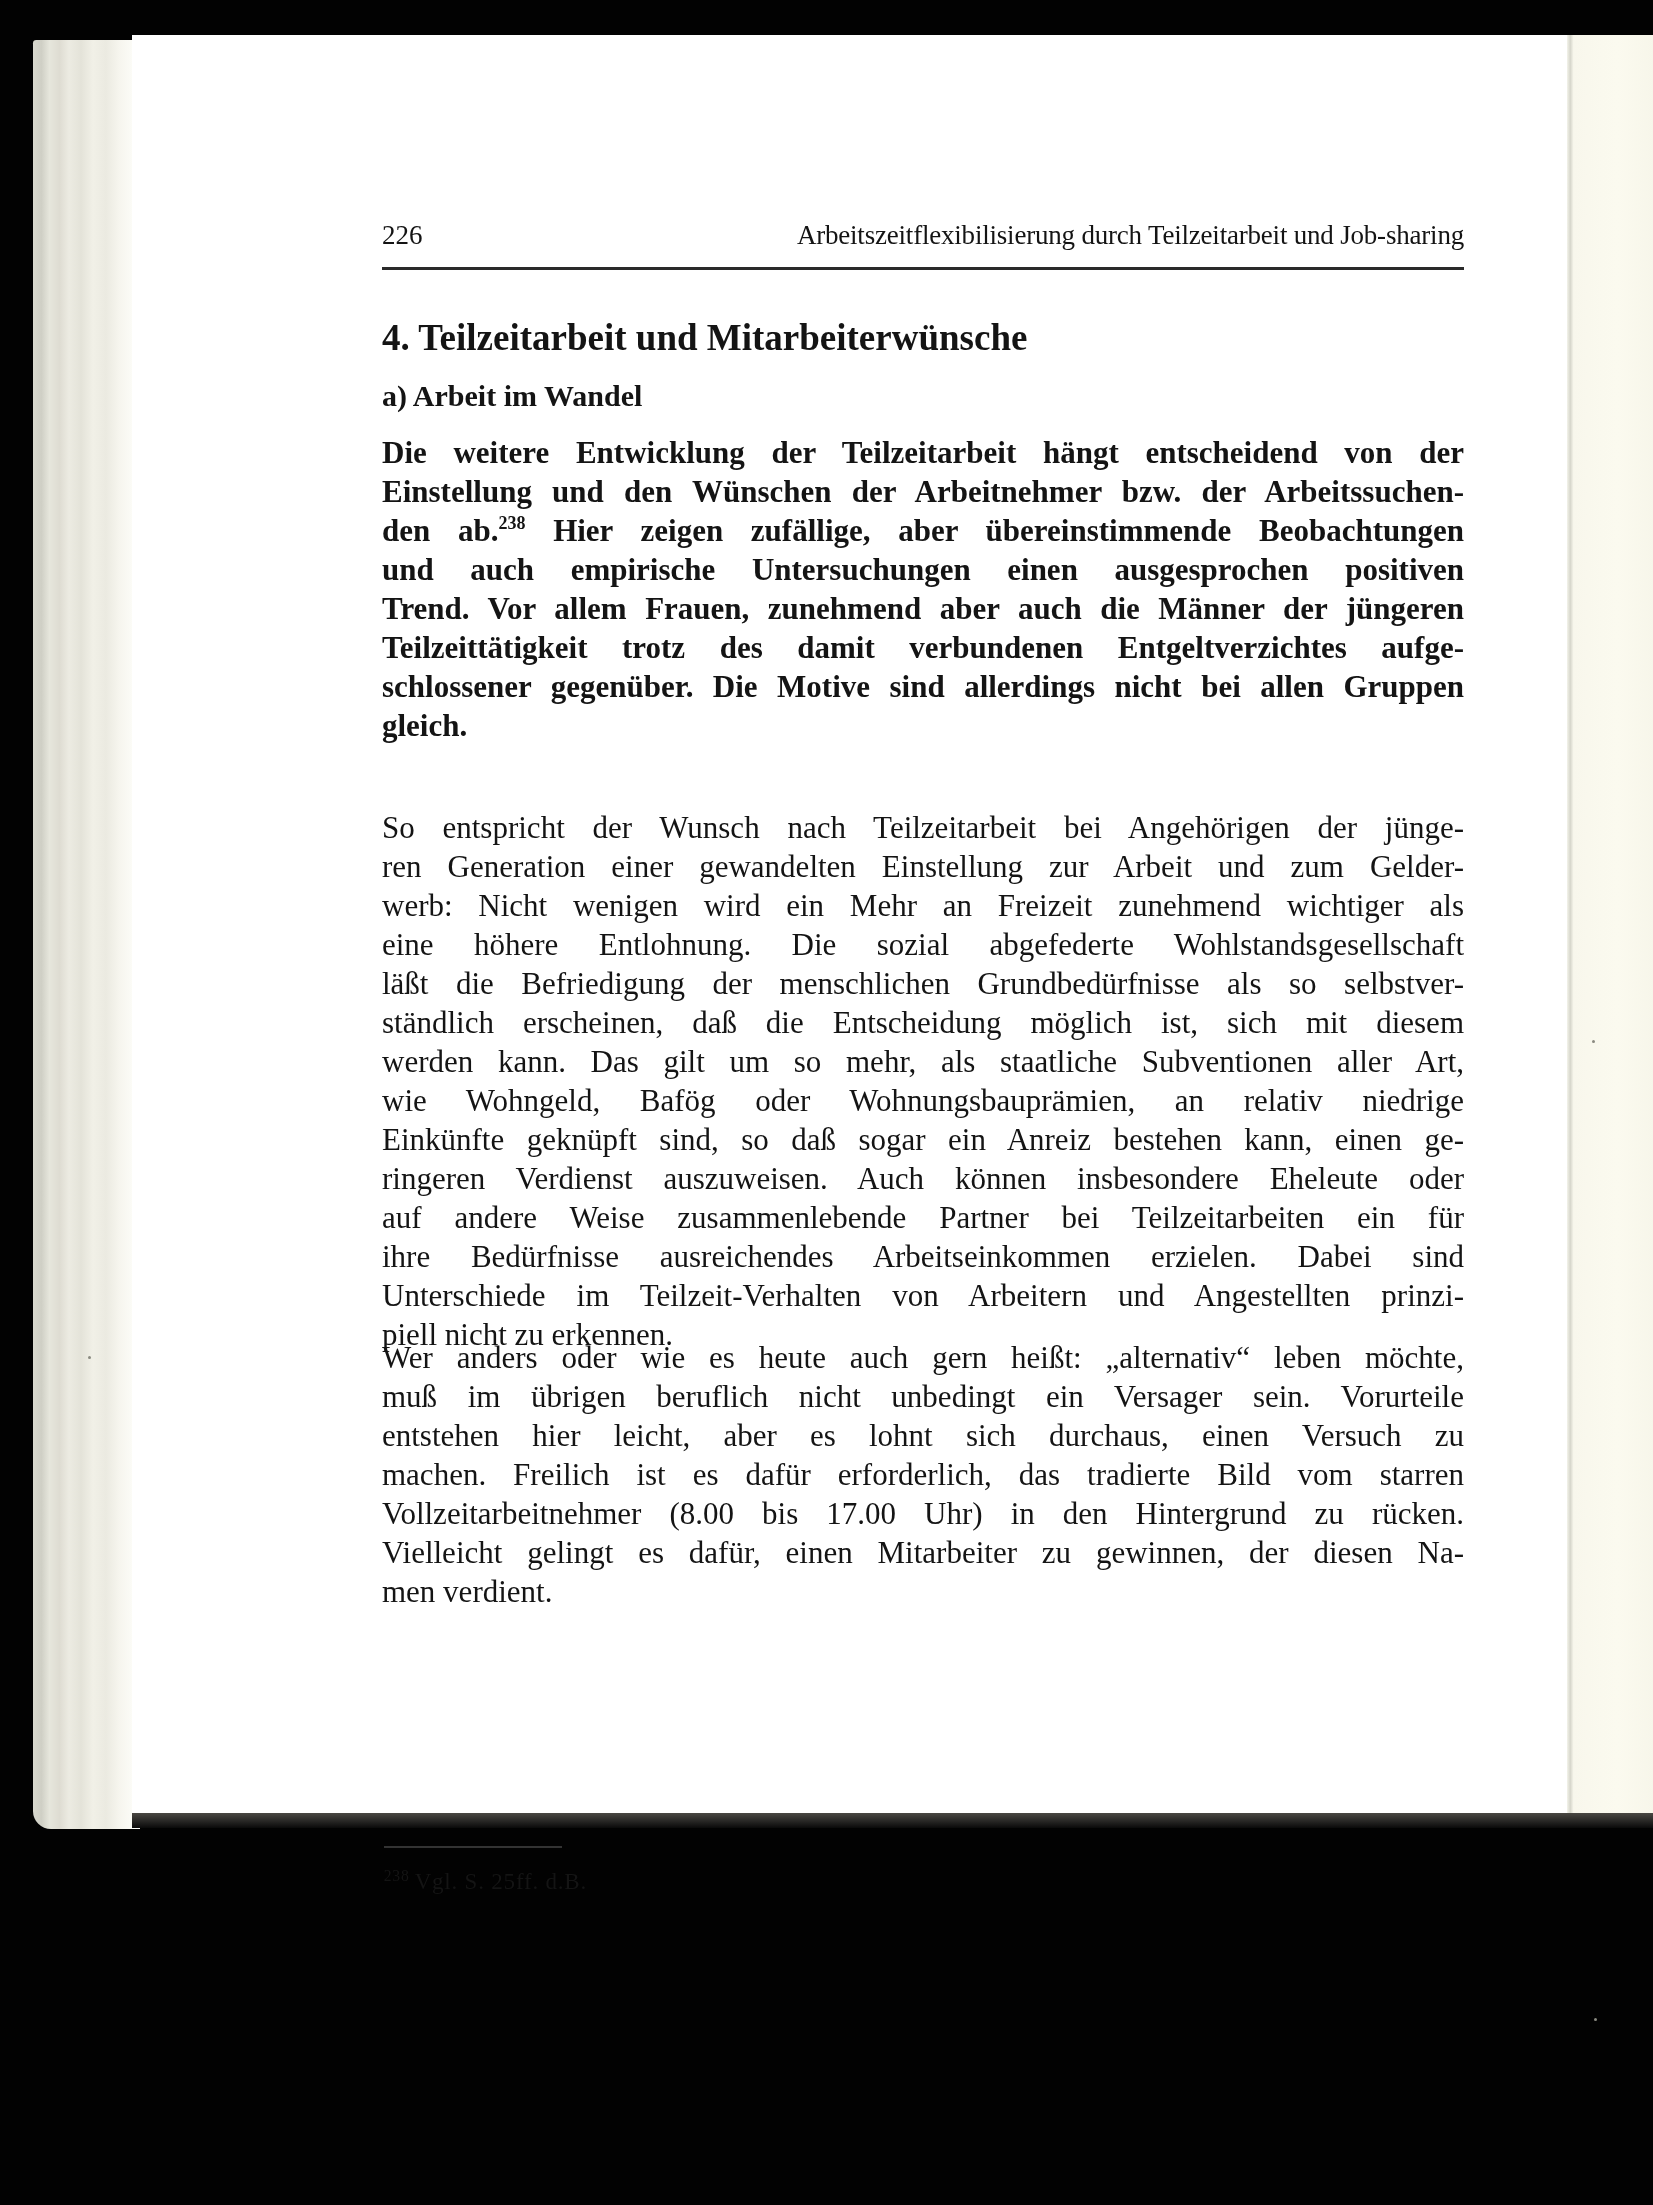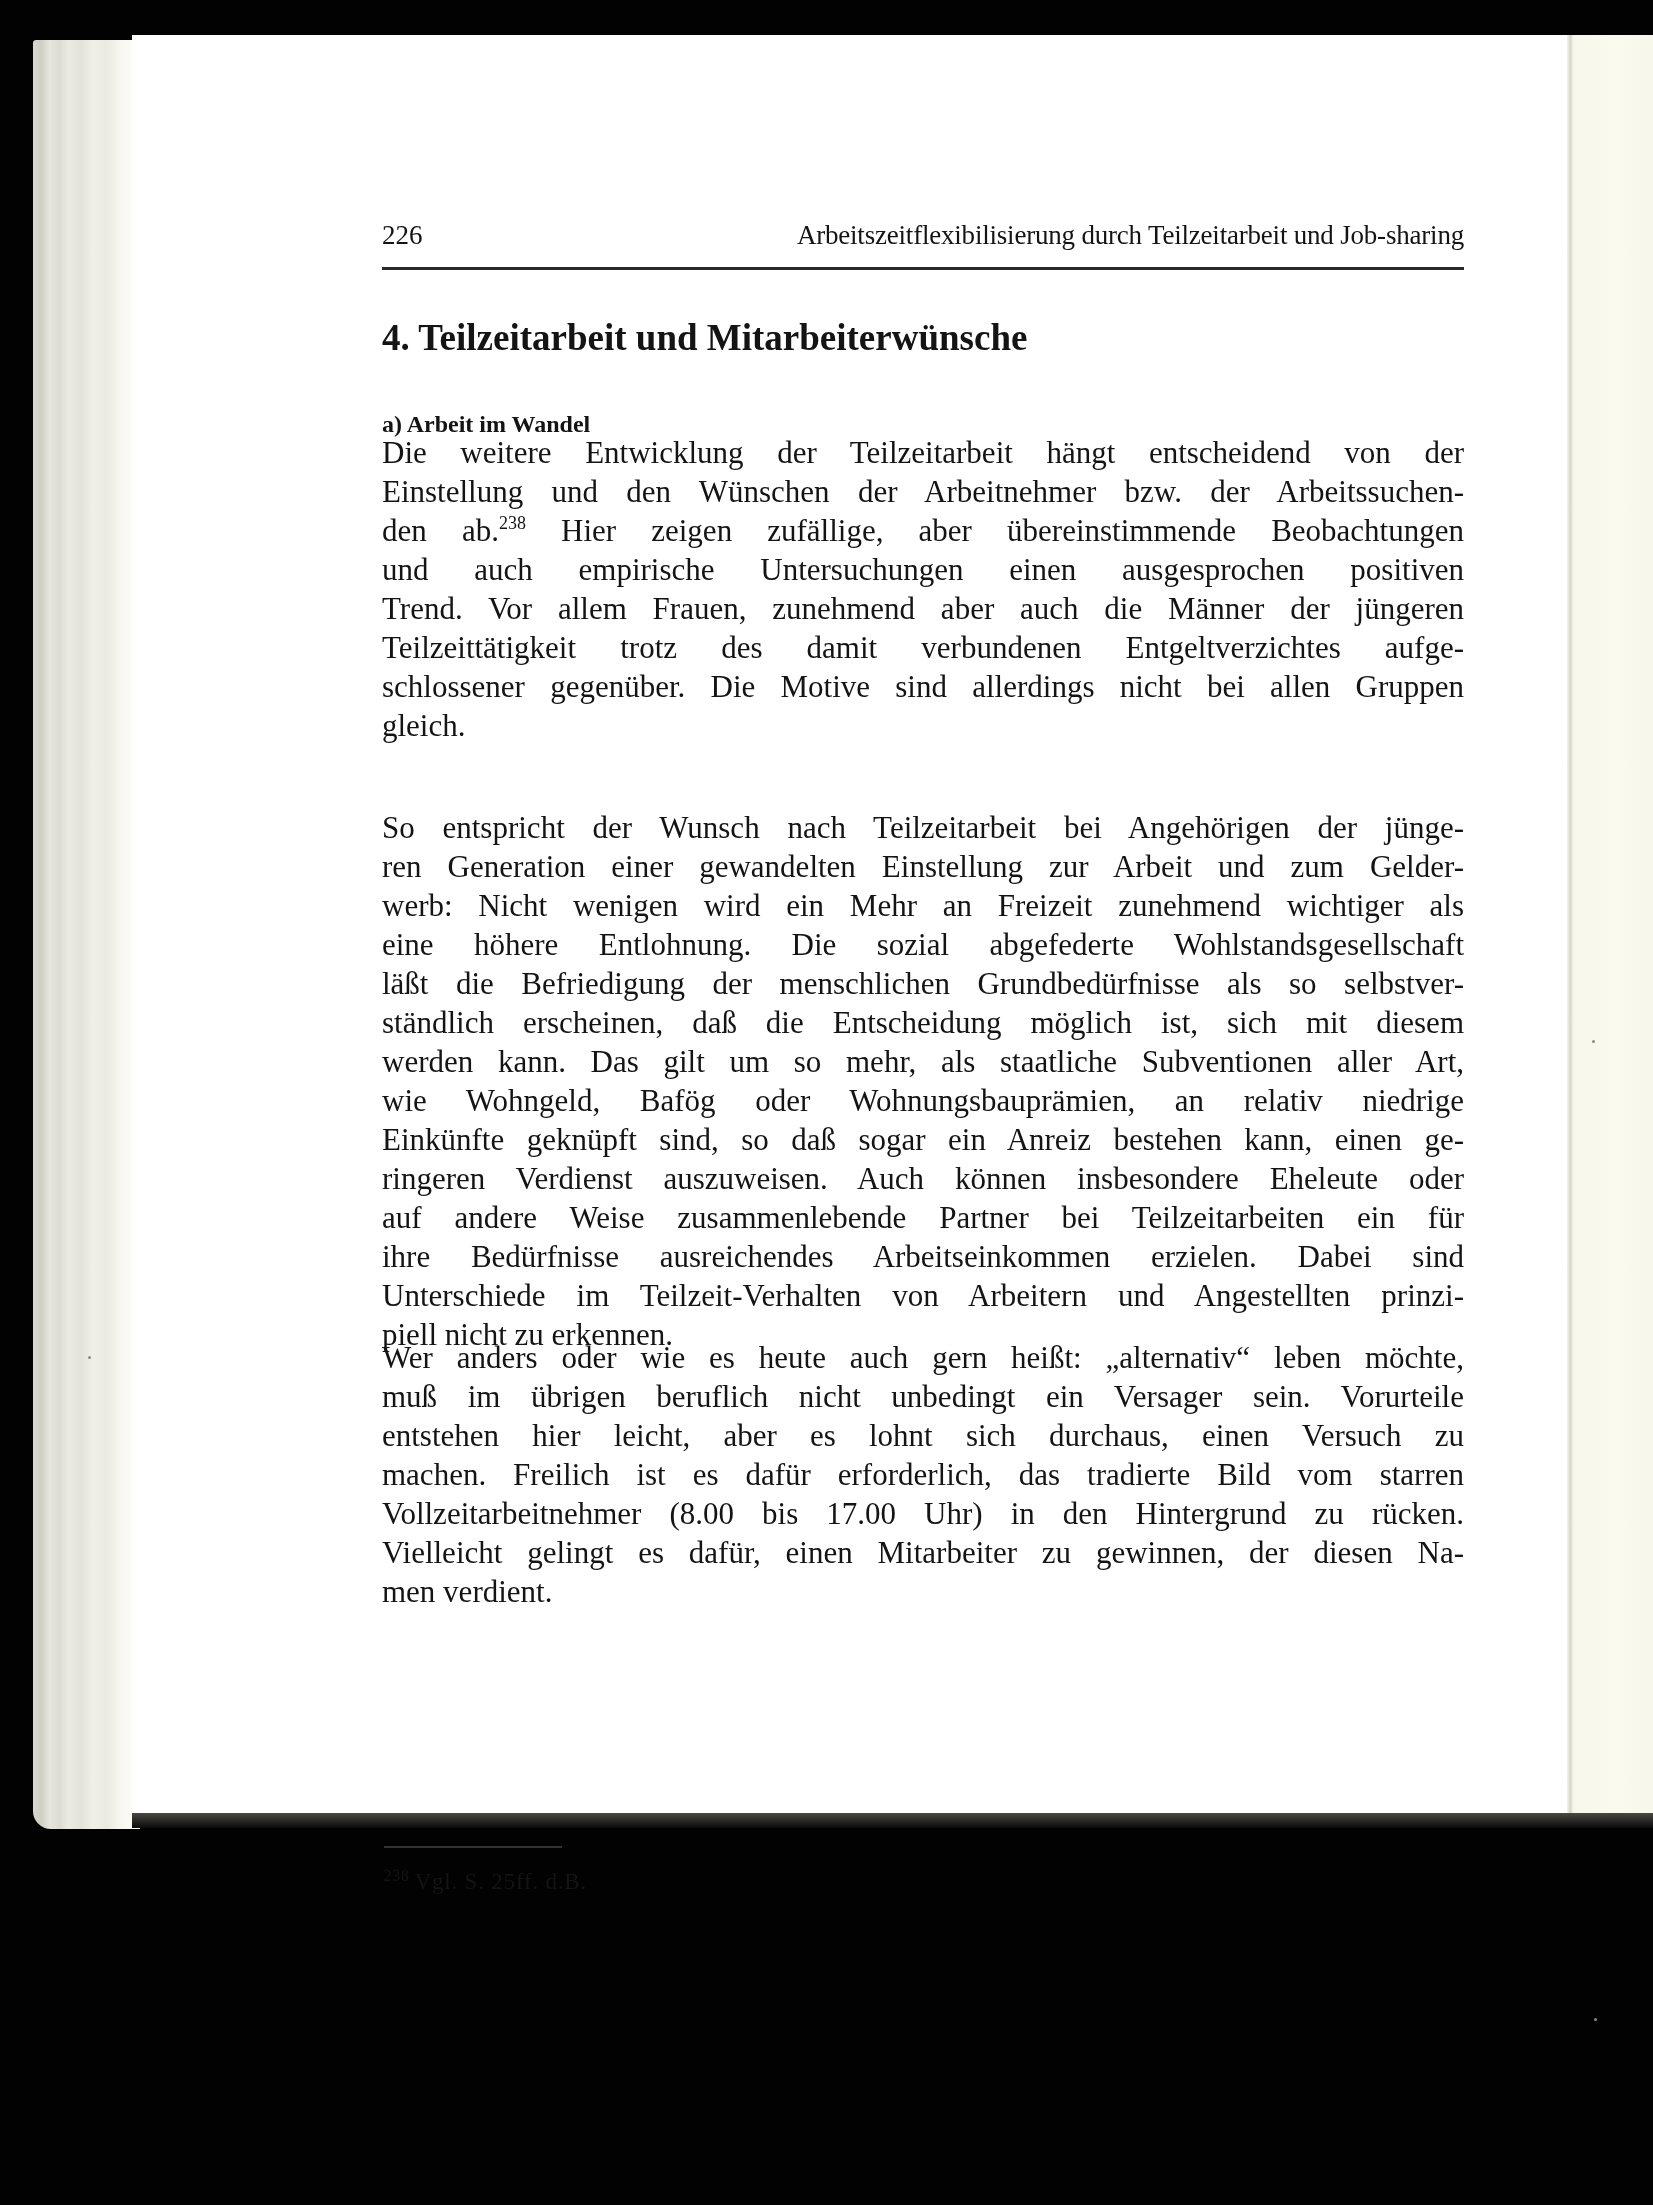--- a/index.html
+++ b/index.html
@@ -74,24 +74,23 @@
     left: 0; top: 315px;
     font-weight: bold;
     font-size: 37px;
     line-height: 46px;
     white-space: nowrap;
   }
   .section-title {
     position: absolute;
     left: 0; top: 376px;
     font-weight: bold;
-    font-size: 24px;
+    font-size: 30px;
     line-height: 40px;
     white-space: nowrap;
-    margin-top: 28px;
   }
   .para {
     position: absolute;
     left: 0;
     width: 1082px;
   }
   .line {
     display: block;
     height: 39px;
     font-size: 31px;
@@ -161,21 +160,21 @@
 
     <div class="running-head">
       <span class="pageno">226</span>
       <span class="headtitle">Arbeitszeitflexibilisierung durch Teilzeitarbeit und Job-sharing</span>
     </div>
     <div class="head-rule"></div>
 
     <div class="chapter-title">4. Teilzeitarbeit und Mitarbeiterwünsche</div>
     <div class="section-title">a) Arbeit im Wandel</div>
 
-    <div class="para" style="top:433px;">
+    <div class="para" style="top:433px;font-weight:bold;">
       <div class="line"><span class="txt">Die weitere Entwicklung der Teilzeitarbeit hängt entscheidend von der</span></div>
       <div class="line"><span class="txt">Einstellung und den Wünschen der Arbeitnehmer bzw. der Arbeitssuchen-</span></div>
       <div class="line"><span class="txt"><span>den ab.</span><sup class="fn">238</sup><span> Hier zeigen zufällige, aber übereinstimmende Beobachtungen</span></span></div>
       <div class="line"><span class="txt">und auch empirische Untersuchungen einen ausgesprochen positiven</span></div>
       <div class="line"><span class="txt">Trend. Vor allem Frauen, zunehmend aber auch die Männer der jüngeren</span></div>
       <div class="line"><span class="txt">Teilzeittätigkeit trotz des damit verbundenen Entgeltverzichtes aufge-</span></div>
       <div class="line"><span class="txt">schlossener gegenüber. Die Motive sind allerdings nicht bei allen Gruppen</span></div>
       <div class="line last"><span class="txt">gleich.</span></div>
     </div>
 

